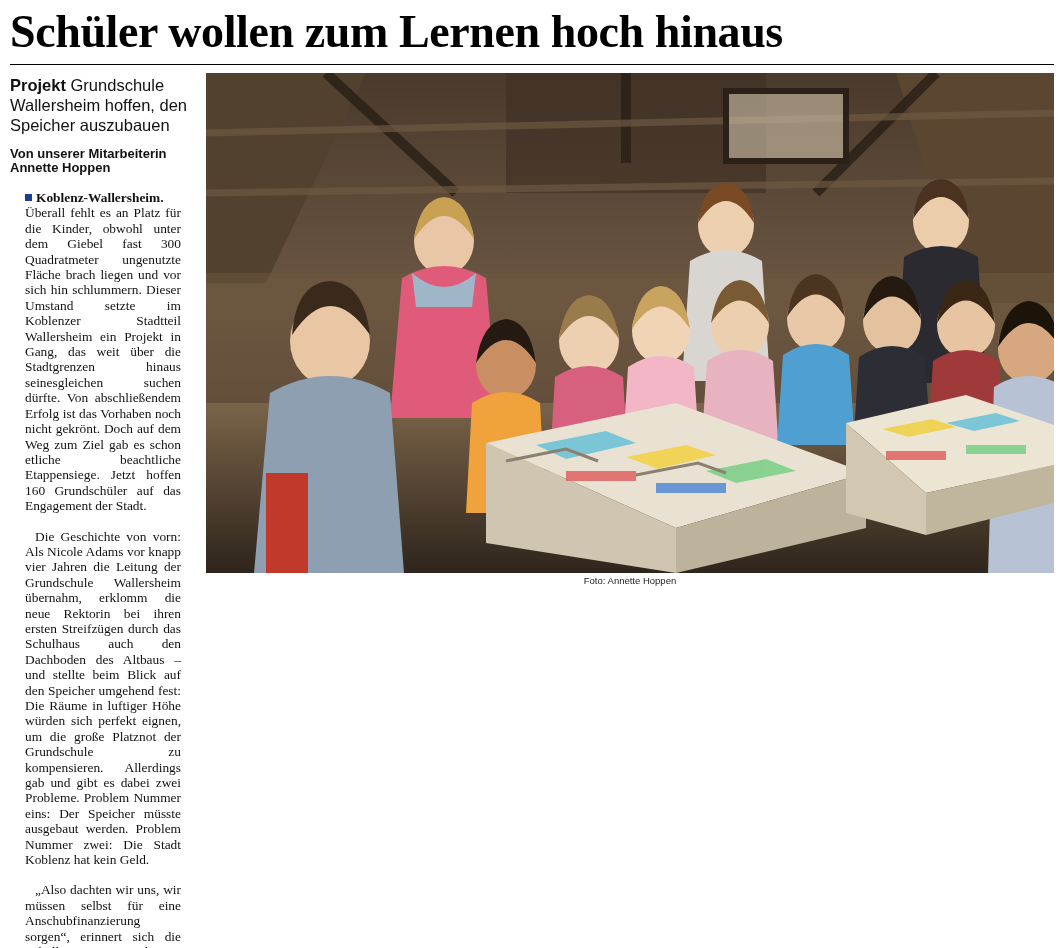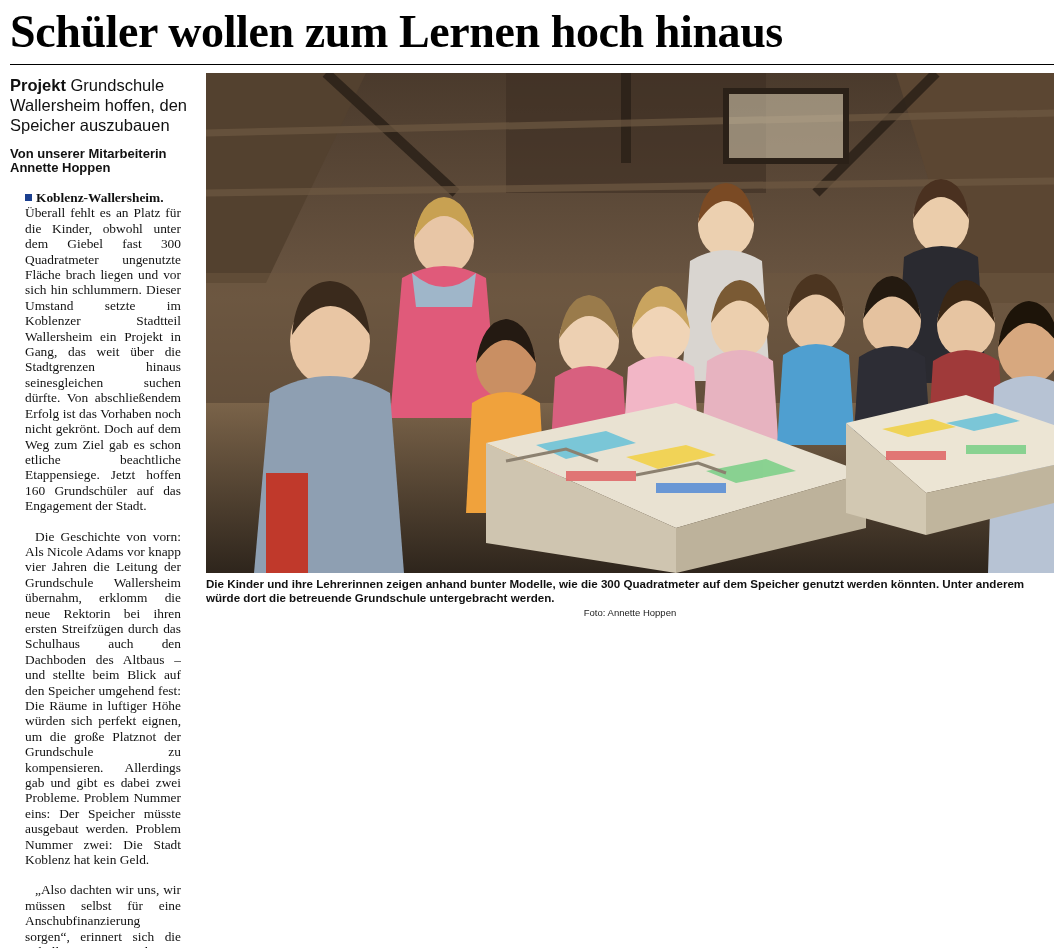--- a/index.html
+++ b/index.html
@@ -267,18 +267,17 @@
             <polygon points="720,420 720,462 848,430 848,392" fill="#c0b59d"></polygon>
             <g opacity="0.9">
               <polygon points="676,356 726,346 750,354 702,364" fill="#f0d24a"></polygon>
               <polygon points="740,350 790,340 814,348 768,358" fill="#6fc3d8"></polygon>
               <rect x="680" y="378" width="60" height="9" fill="#e06a6a"></rect>
               <rect x="760" y="372" width="60" height="9" fill="#7fd08a"></rect>
             </g>
           </g>
         </svg>
       </div>
-      <div class="caption">Die Kinder und ihre Lehrerinnen zeigen anhand bunter Modelle, wie die 300 Quadratmeter auf dem Speicher genutzt werden könnten. Unter anderem würde dort die betreuende Grundschule untergebracht werden.</div>
       <div class="credit">Foto: Annette Hoppen</div>
     </div>
   </div>
 
 </div>
 
 </body></html>

